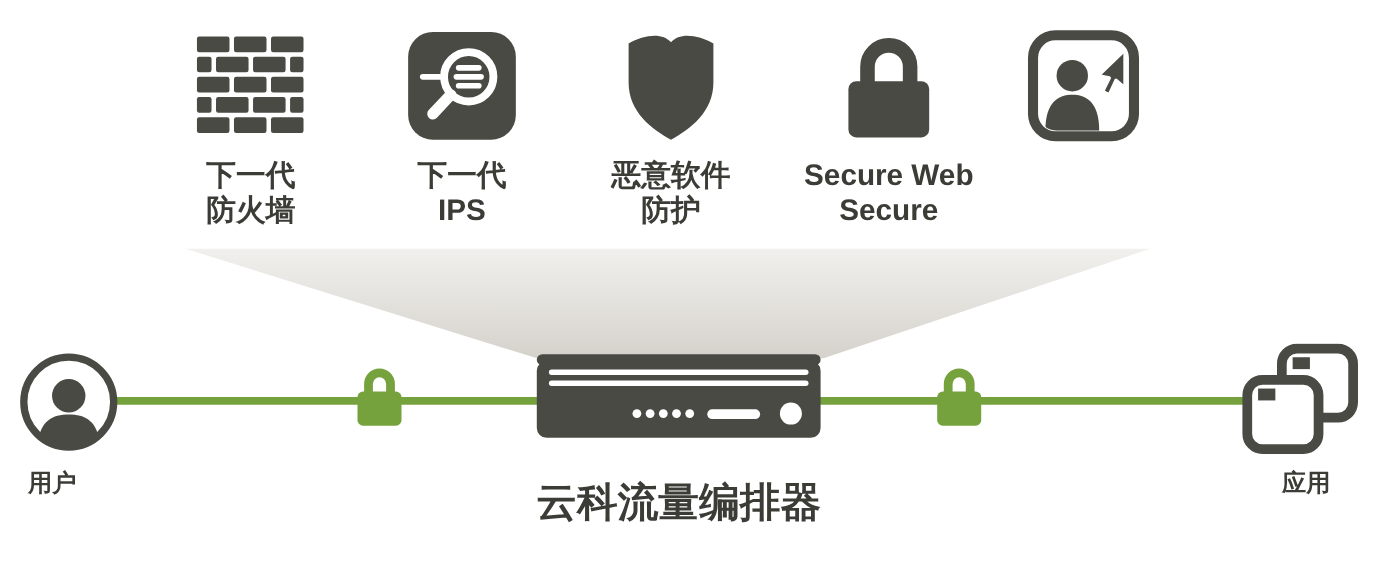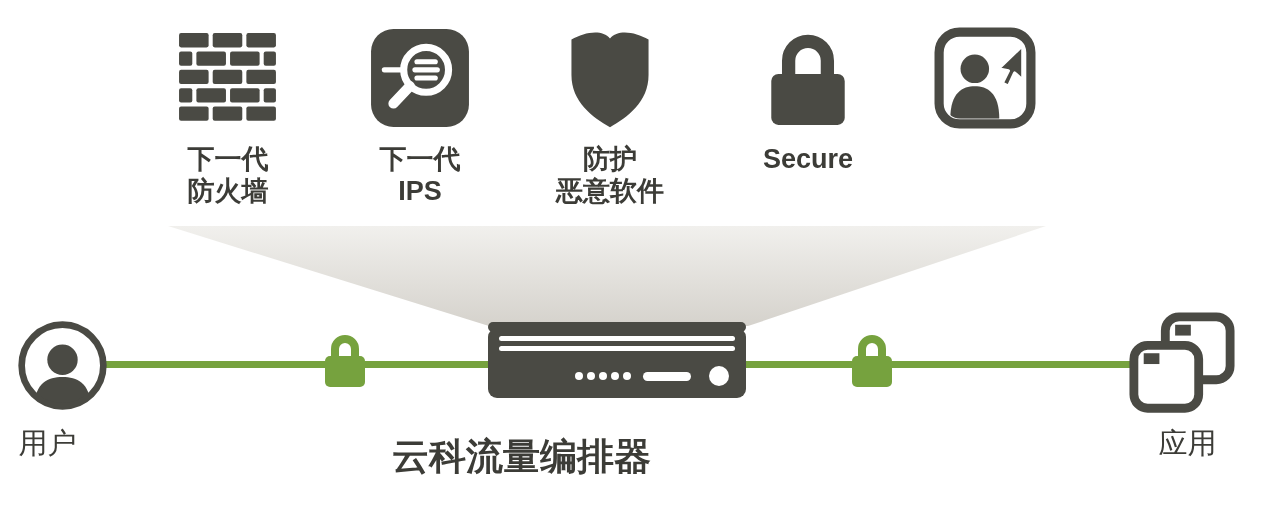--- a/index.html
+++ b/index.html
@@ -15,23 +15,23 @@
 
   
   .funnel { position:absolute; left:0; top:226px; width:1269px; height:100px; }
 
   
   .traffic-line { position:absolute; left:62px; top:361px; width:1118px; height:7px;
                   background:var(--green,#76a23e); border-radius:3px; }
 
   
   .abs { position:absolute; }
-  .endpoint-label { position:absolute; font-size:29px; font-weight:normal; color:var(--text,#3c3c37);
+  .endpoint-label { position:absolute; font-size:22px; font-weight:bold; color:var(--text,#3c3c37);
                     text-align:center; }
-  .orchestrator-label { position:absolute; left:392px; top:432px; width:450px; 
+  .orchestrator-label { position:absolute; left:392px; top:432px; width:450px; text-align:center;
                         font-size:37px; font-weight:bold; color:var(--text,#3c3c37);font-family:Liberation Mono, monospace; }
 </style>
 </head>
 <body>
 
 <div class="canvas">
 
   <svg class="funnel" viewBox="0 0 1269 100" preserveAspectRatio="none">
     <defs>
       <linearGradient id="fgrad" x1="0" y1="0" x2="0" y2="1">
@@ -92,33 +92,34 @@
     </div>
   </div>
 
   <div class="svc" style="left:510px;">
     <div class="icon-box">
       <svg viewBox="0 0 100 110">
         <path d="M50 14 C42 4 24 7 10 15 L10 52 C10 80 32 96 50 106 C68 96 90 80 90 52 L90 15 C76 7 58 4 50 14 Z" fill="var(--dark,#4a4a44)"></path>
       </svg>
     </div>
     <div class="svc-label">
+      <div>恶意软件</div>
       <div>防护</div>
-      <div>恶意软件</div>
     </div>
   </div>
 
   <div class="svc" style="left:708px;">
     <div class="icon-box">
       <svg viewBox="0 0 100 100">
         <path d="M31 50 V33 a19 19 0 0 1 38 0 V50" fill="none" stroke="var(--dark,#4a4a44)" stroke-width="13"></path>
         <rect x="14" y="46" width="72" height="50" rx="7" fill="var(--dark,#4a4a44)"></rect>
       </svg>
     </div>
     <div class="svc-label">
+      <div>Secure Web</div>
       <div>Secure</div>
     </div>
   </div>
 
   <div class="svc" style="left:885px;">
     <div class="icon-box">
       <svg viewBox="0 0 100 100">
         <defs>
             <clipPath id="uxclip">
               <rect x="10" y="10" width="80" height="80" rx="16"></rect>

